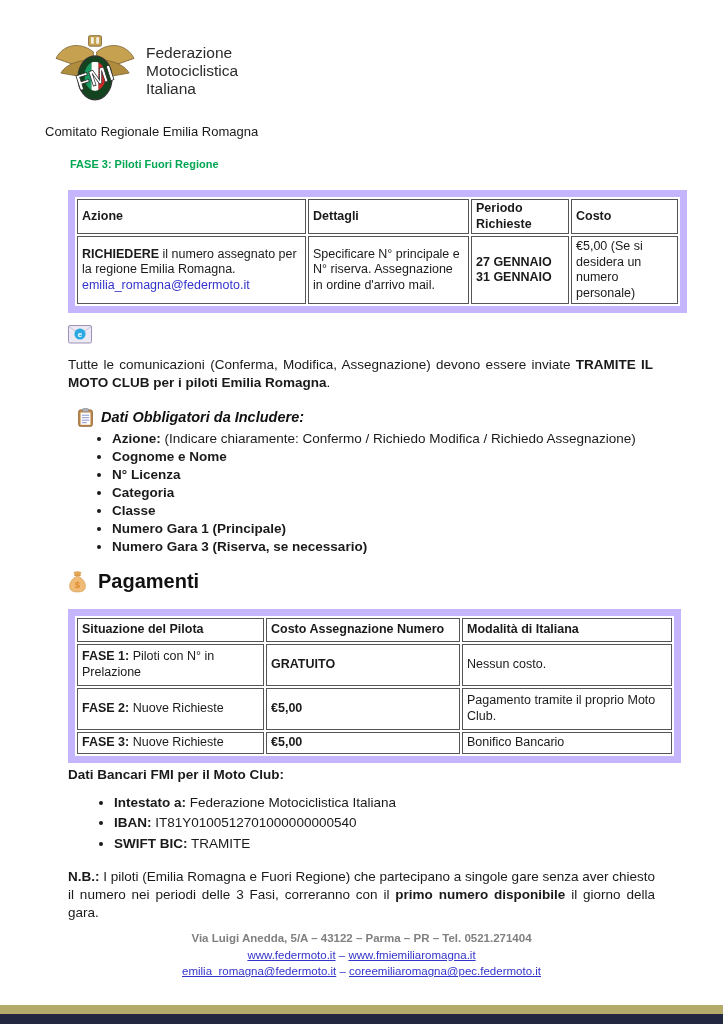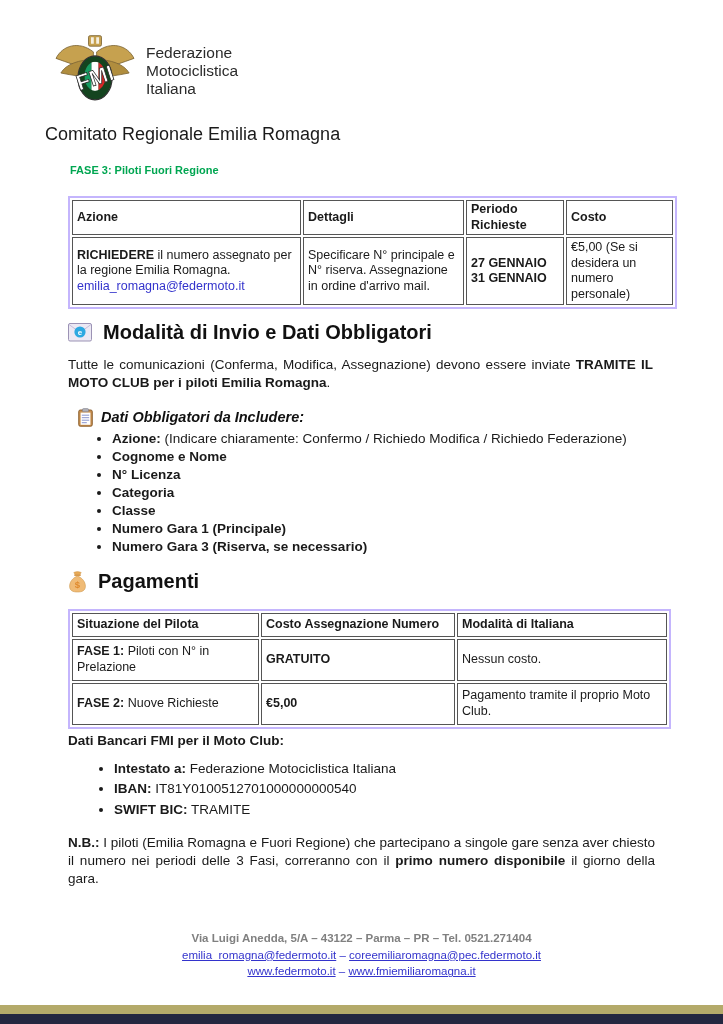--- a/index.html
+++ b/index.html
@@ -6,27 +6,27 @@
   .page{
     position:relative;width:723px;height:1024px;margin:0 auto;
     background:#ffffff;overflow:hidden;
     font-family:"Liberation Sans","DejaVu Sans",sans-serif;
     color:#1a1a1a;
   }
   
   .logo-row{display:flex;align-items:flex-start;margin:34px 0 0 54px;}
   .logo-svg{width:82px;height:78px;flex:0 0 auto;}
   .org-name{margin:10px 0 0 10px;font-size:15.5px;line-height:1.16;color:#2b2b2b;}
-  .committee{margin:8px 0 0 45px;font-size:18px;color:#1a1a1a;}
+  .committee{margin:8px 0 0 45px;font-size:13px;color:#1a1a1a;}
   .phase-heading{margin:19px 0 0 70px;font-size:11px;font-weight:bold;color:#00A651;}
   
   table.doc{
     border-collapse:separate;border-spacing:2px;
     margin:20px 0 0 68px;table-layout:fixed;
-    border:2px solid #c4b5fd;background:#fff;
+    border:7px solid #c4b5fd;background:#fff;
     font-size:12.5px;line-height:1.25;
   }
   table.doc td,table.doc th{
     border:1px solid #555;padding:1px 4px;vertical-align:middle;
     text-align:left;font-weight:normal;overflow:hidden;
   }
   table.doc th{font-weight:bold;}
   .t1{width:585px;}
   .t2{width:585px;}
   .t1 .c1{width:219px;} .t1 .c2{width:151px;} .t1 .c3{width:88px;} .t1 .c4{width:97px;}
@@ -118,40 +118,39 @@
 
   <div class="h1">
     <span class="ico">
       <svg width="24" height="19" viewBox="0 0 24 19">
         <rect x="0.5" y="0.5" width="23" height="17.5" rx="1.5" fill="#ece9f4" stroke="#9c93b5"></rect>
         <path d="M1,1.5 L12,9.5 L23,1.5" stroke="#c5bedb" fill="none"></path>
         <circle cx="12" cy="9" r="5.6" fill="#2da9e1"></circle>
         <text x="12" y="12" text-anchor="middle" font-family="'Liberation Sans',sans-serif" font-size="8" fill="#ffffff">e</text>
       </svg>
     </span>
-    <span>Modalità di Invio e Dati Obbligatori</span>
   </div>
   <div class="para"><span>Tutte le comunicazioni (Conferma, Modifica, Assegnazione) devono essere inviate </span><b class="inl">TRAMITE IL MOTO CLUB per i piloti Emilia Romagna</b><span>.</span></div>
 
   <div class="h2">
     <span class="ico">
       <svg width="15" height="19" viewBox="0 0 15 19">
         <rect x="0.75" y="2" width="13.5" height="16.2" rx="1.5" fill="#c98f4e" stroke="#8a5f2e"></rect>
         <rect x="4.5" y="0.6" width="6" height="3.2" rx="1" fill="#b0b0b8" stroke="#808089" stroke-width="0.6"></rect>
         <rect x="2.6" y="4.6" width="9.8" height="12.2" fill="#ffffff"></rect>
         <line x1="3.8" y1="7.2" x2="11.2" y2="7.2" stroke="#7d89c8" stroke-width="0.9"></line>
         <line x1="3.8" y1="9.7" x2="11.2" y2="9.7" stroke="#7d89c8" stroke-width="0.9"></line>
         <line x1="3.8" y1="12.2" x2="11.2" y2="12.2" stroke="#7d89c8" stroke-width="0.9"></line>
         <line x1="3.8" y1="14.7" x2="8.8" y2="14.7" stroke="#7d89c8" stroke-width="0.9"></line>
       </svg>
     </span>
     <span>Dati Obbligatori da Includere:</span>
   </div>
   <ul class="blist">
-    <li class="justify"><b class="inl">Azione:</b><span> (Indicare chiaramente: Confermo / Richiedo Modifica / Richiedo Federazione)</span></li>
+    <li class="justify"><b class="inl">Azione:</b><span> (Indicare chiaramente: Confermo / Richiedo Modifica / Richiedo Assegnazione)</span></li>
     <li><b class="inl">Cognome e Nome</b></li>
     <li><b class="inl">N° Licenza</b></li>
     <li><b class="inl">Categoria</b></li>
     <li><b class="inl">Classe</b></li>
     <li><b class="inl">Numero Gara 1 (Principale)</b></li>
     <li><b class="inl">Numero Gara 3 (Riserva, se necessario)</b></li>
   </ul>
 
   <div class="h1" style="margin-top:15px;">
     <span class="ico">
@@ -175,33 +174,38 @@
     <tr>
       <td class="c1" style="height:38px;"><b class="inl">FASE 1:</b><span> Piloti con N° in Prelazione</span></td>
       <td class="c2"><b class="inl">GRATUITO</b></td>
       <td class="c3">Nessun costo.</td>
     </tr>
     <tr>
       <td class="c1" style="height:38px;"><b class="inl">FASE 2:</b><span> Nuove Richieste</span></td>
       <td class="c2"><b class="inl">€5,00</b></td>
       <td class="c3">Pagamento tramite il proprio Moto Club.</td>
     </tr>
+    <tr>
+      <td class="c1" style="height:18px;"><b class="inl">FASE 3:</b><span> Nuove Richieste</span></td>
+      <td class="c2"><b class="inl">€5,00</b></td>
+      <td class="c3">Bonifico Bancario</td>
+    </tr>
   </tbody>
     </table>
 
   <div class="bank-title">Dati Bancari FMI per il Moto Club:</div>
   <ul class="banklist">
     <li><b class="inl">Intestato a:</b><span> Federazione Motociclistica Italiana</span></li>
     <li><b class="inl">IBAN:</b><span> IT81Y0100512701000000000540</span></li>
     <li><b class="inl">SWIFT BIC:</b><span> TRAMITE</span></li>
   </ul>
 
   <div class="nb"><b class="inl">N.B.:</b><span> I piloti (Emilia Romagna e Fuori Regione) che partecipano a singole gare senza aver chiesto il numero nei periodi delle 3 Fasi, correranno con il </span><b class="inl">primo numero disponibile</b><span> il giorno della gara.</span></div>
 
   <div class="footer">
     <div class="addr">Via Luigi Anedda, 5/A – 43122 – Parma – PR – Tel. 0521.271404</div>
+    <div><a href="#">www.federmoto.it</a> <span class="dash">–</span> <a href="#">www.fmiemiliaromagna.it</a></div>
     <div><a href="#">emilia_romagna@federmoto.it</a> <span class="dash">–</span> <a href="#">coreemiliaromagna@pec.federmoto.it</a></div>
-    <div><a href="#">www.federmoto.it</a> <span class="dash">–</span> <a href="#">www.fmiemiliaromagna.it</a></div>
   </div>
 
   <div class="stripe-gold"></div>
   <div class="stripe-navy"></div>
 </div>
 
 </body></html>

